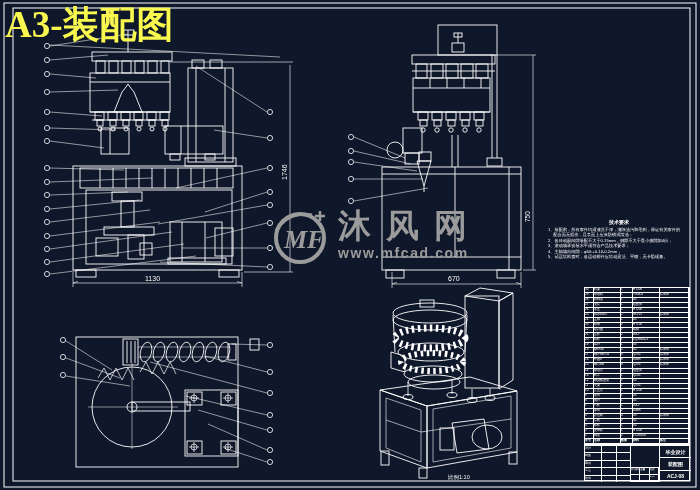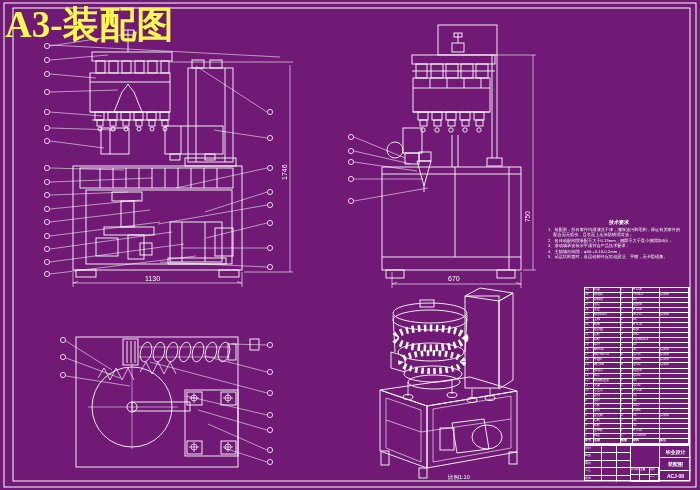--- a/index.html
+++ b/index.html
@@ -1,16 +1,16 @@
 <!DOCTYPE html>
 <html><head>
 <meta charset="utf-8">
 <style>
   html,body{margin:0;padding:0;background:#000;}
-  #sheet{position:relative;width:700px;height:490px;background:#701a75;overflow:hidden;
+  #sheet{position:relative;width:700px;height:490px;background:#0f172a;overflow:hidden;
          font-family:"Liberation Sans",sans-serif;color:#fff;}
   #cad{position:absolute;left:0;top:0;}
   
   #main-title{position:absolute;left:5px;top:6px;font-family:"Liberation Serif",serif;
     font-weight:bold;font-size:37px;color:#f8f84e;letter-spacing:0px;line-height:1;white-space:nowrap;}
   
   #wm{position:absolute;left:268px;top:203px;width:200px;height:64px;color:#9b9b9b;}
   #wm-brand{position:absolute;left:70px;top:6px;font-size:33px;font-weight:bold;
     letter-spacing:15px;color:#9b9b9b;white-space:nowrap;line-height:1;}
   #wm-url{position:absolute;left:70px;top:43px;font-size:14px;font-weight:bold;
@@ -334,20 +334,30 @@
       <ellipse cx="472" cy="400" rx="5" ry="2.5"></ellipse>
         <ellipse cx="490" cy="398" rx="5" ry="2.5"></ellipse>
       <ellipse cx="408" cy="397" rx="5" ry="2.5"></ellipse>
         <ellipse cx="452" cy="395" rx="5" ry="2.5"></ellipse>
       <text x="448" y="479" font-size="5.5" fill="#fff" stroke="none">比例1:10</text>
     </g>
   </svg>
 
   <div id="main-title">A3-装配图</div>
 
+  <div id="wm">
+    <svg width="66" height="64" viewBox="0 0 66 64" fill="none" stroke="#9b9b9b">
+      <circle cx="32" cy="35" r="24" stroke-width="4"></circle>
+      <path d="M8,28 Q20,8 44,12" stroke-width="3"></path>
+      <path d="M52,18 l0,-10 M47,13 l10,0" stroke-width="2.5"></path>
+      <text x="16" y="45" font-size="26" font-style="italic" font-weight="bold" fill="#9b9b9b" stroke="none" font-family="Liberation Serif,serif">MF</text>
+    </svg>
+    <div id="wm-brand">沐风网</div>
+    <div id="wm-url">www.mfcad.com</div>
+  </div>
 
   <div id="notes">
     <div id="notes-h">技术要求</div>
     <div>
         <div class="nl">1、装配前，所有零件均须清洗干净，清除油污和毛刺，保证有关零件的</div>
         <div class="nl">　 配合面无损伤，且表面上应涂防锈润滑油；</div>
         <div class="nl">2、各传动副间隙装配不大于0.15mm，侧隙不大于最小侧隙加4倍；</div>
         <div class="nl">3、滚动轴承安装水平须符合产品技术要求；</div>
         <div class="nl">4、主轴轴向间隙：φ50:+0.10-0.2mm；</div>
         <div class="nl">5、试运转检查时，各运动部件应转动灵活、平稳，无卡阻现象。</div>

